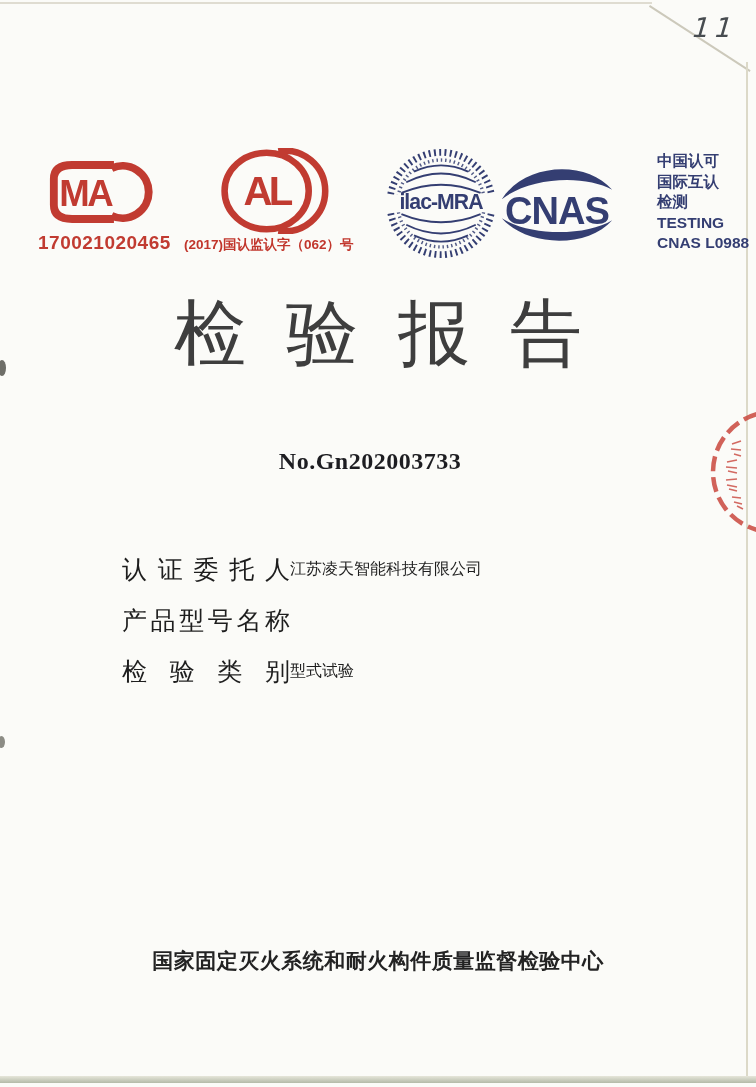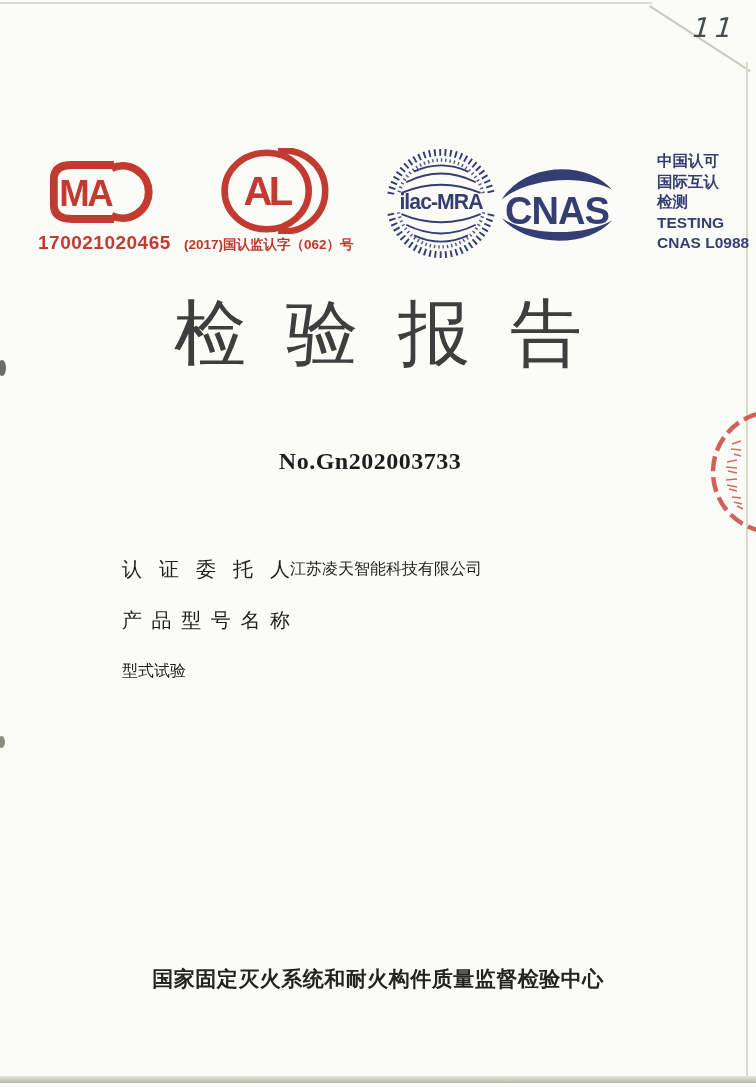--- a/index.html
+++ b/index.html
@@ -46,28 +46,28 @@
   }
   
   .report-no{
     position:absolute;left:0;top:448px;width:740px;text-align:center;
     font-family:"Liberation Serif",serif;font-weight:bold;font-size:24px;color:#1d1d21;letter-spacing:.5px;
   }
   
   .fields{position:absolute;left:122px;top:544px;width:560px;}
   .field-row{height:51px;display:flex;align-items:center;}
   .field-label{
-    display:inline-block;width:168px;font-size:20px;color:#1e1e1e;
+    display:inline-block;width:168px;font-size:25px;color:#1e1e1e;
     text-align:justify;text-align-last:justify;text-justify:inter-character;
   }
   .field-value{font-size:16px;color:#1e1e1e;white-space:nowrap;}
   
   .footer{
     position:absolute;left:0;top:947px;width:756px;text-align:center;
-    font-size:21px;font-weight:bold;color:#232323;letter-spacing:0.5px;margin-top:18px;
+    font-size:21px;font-weight:bold;color:#232323;letter-spacing:0.5px;
   }
   
   .stamp{position:absolute;right:0;top:402px;width:50px;height:140px;}
 </style>
 </head>
 <body>
 
 <div class="page">
 
   <div class="top-edge"></div>
@@ -126,20 +126,21 @@
 
   <div class="fields">
     <div class="field-row">
       <span class="field-label">认证委托人</span>
       <span class="field-value">江苏凌天智能科技有限公司</span>
     </div>
     <div class="field-row">
       <span class="field-label">产品型号名称</span>
     </div>
     <div class="field-row">
+      <span class="field-label">检验类别</span>
       <span class="field-value">型式试验</span>
     </div>
   </div>
 
   <div class="footer">国家固定灭火系统和耐火构件质量监督检验中心</div>
 
   <svg class="stamp" viewBox="0 0 50 140">
     <circle cx="67" cy="70" r="60" fill="none" stroke="#c9463d" stroke-width="4.5" stroke-dasharray="15 6" opacity="0.85"></circle>
     <g stroke="#c9463d" stroke-width="1.6" opacity="0.8" fill="none">
       <path d="M26 42 l9 -3 M25 47 l10 1 M28 52 l7 2"></path>

